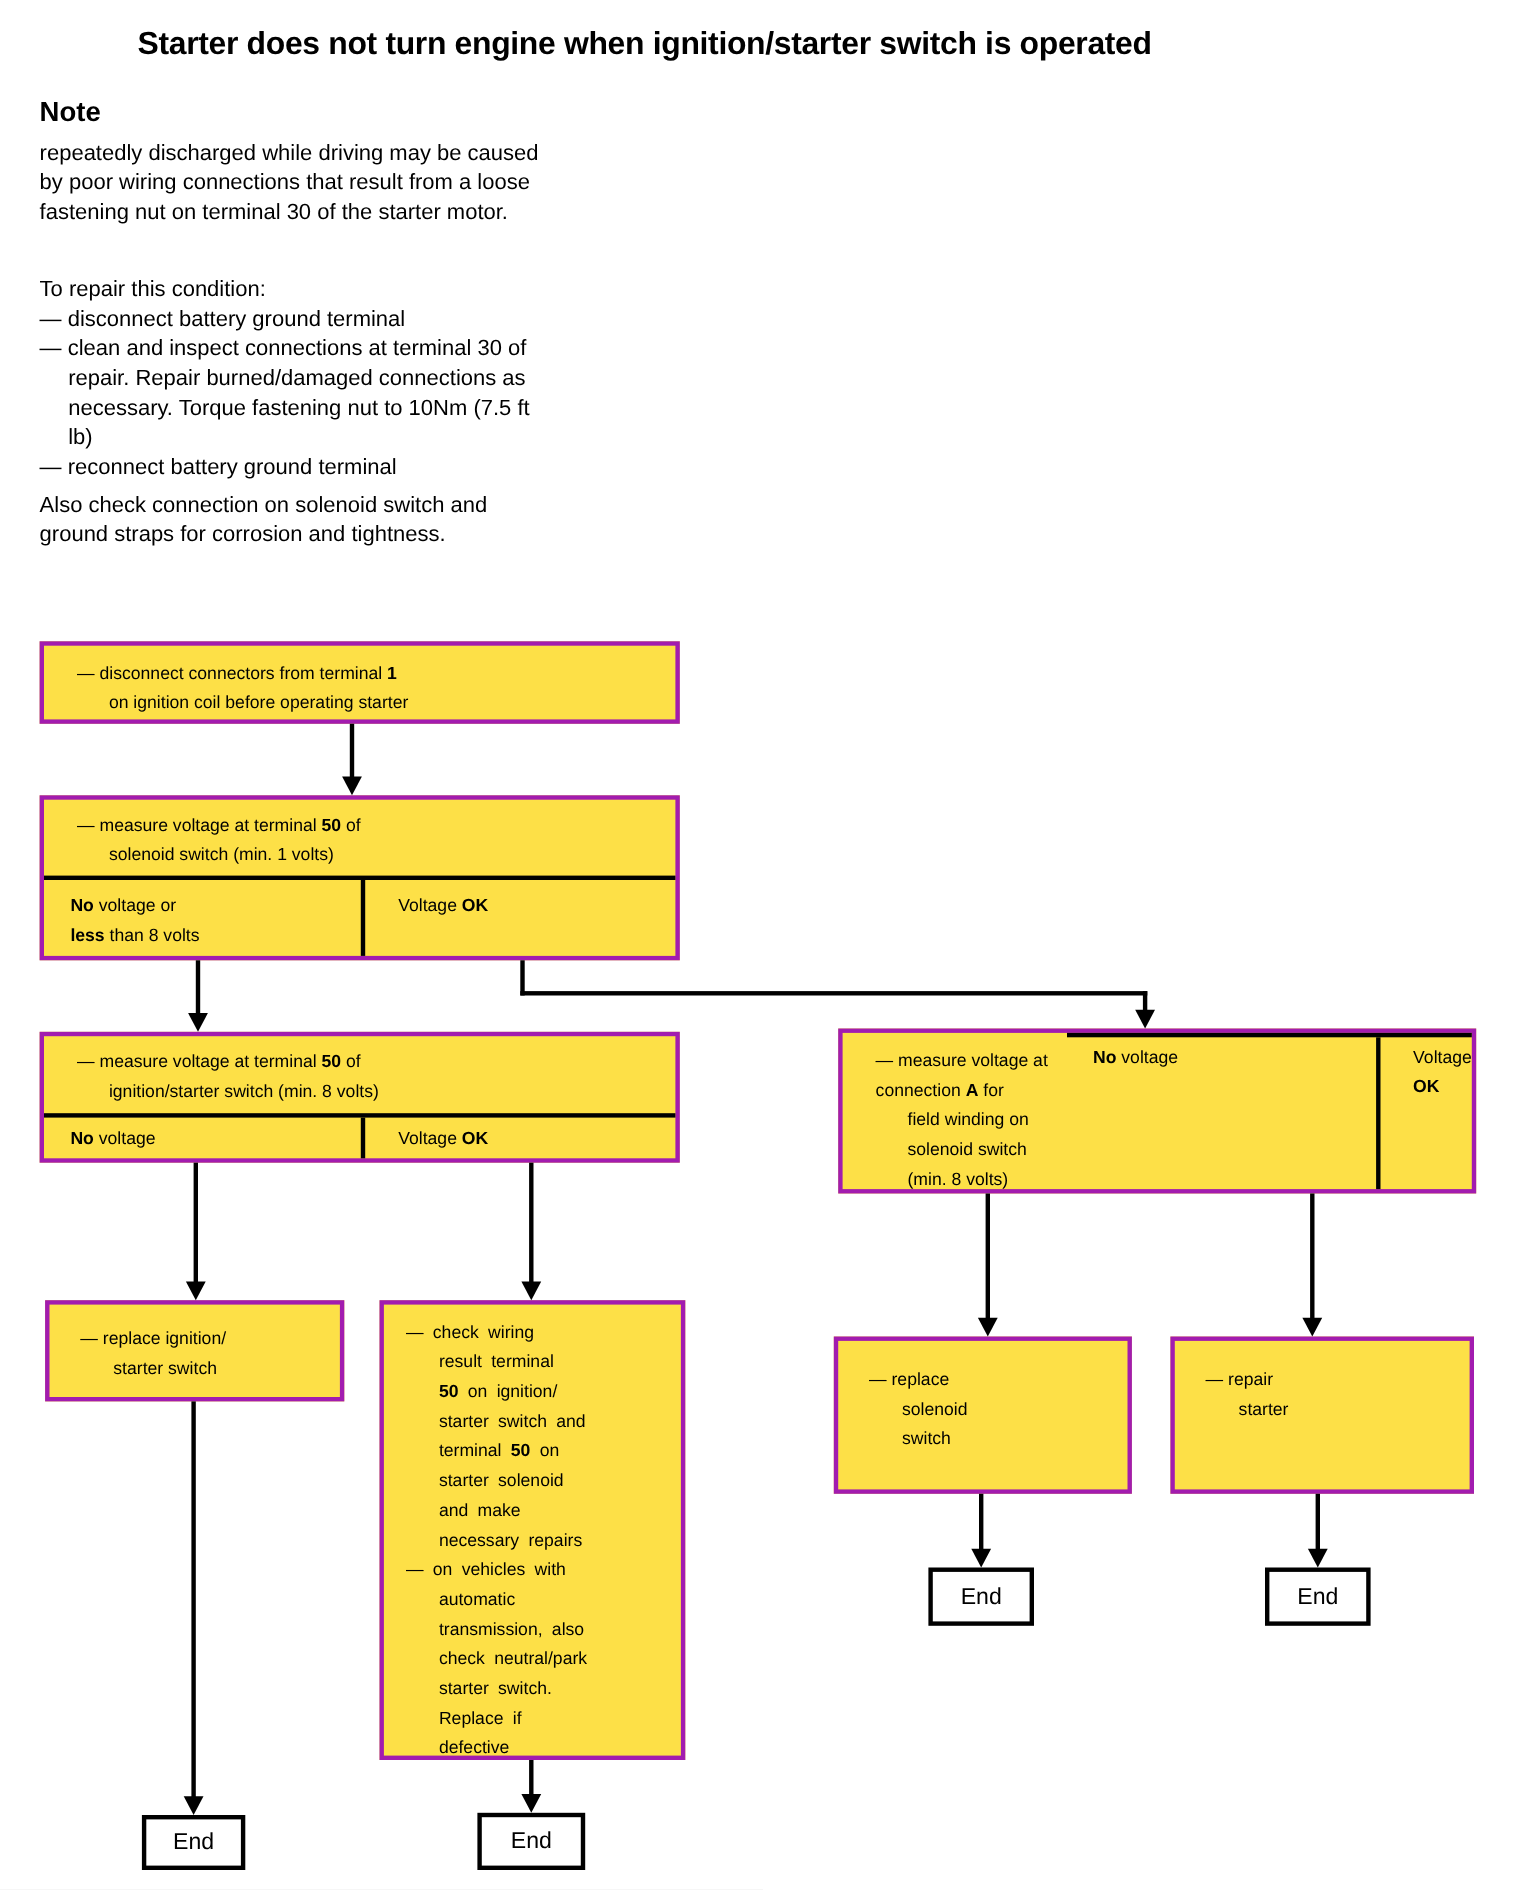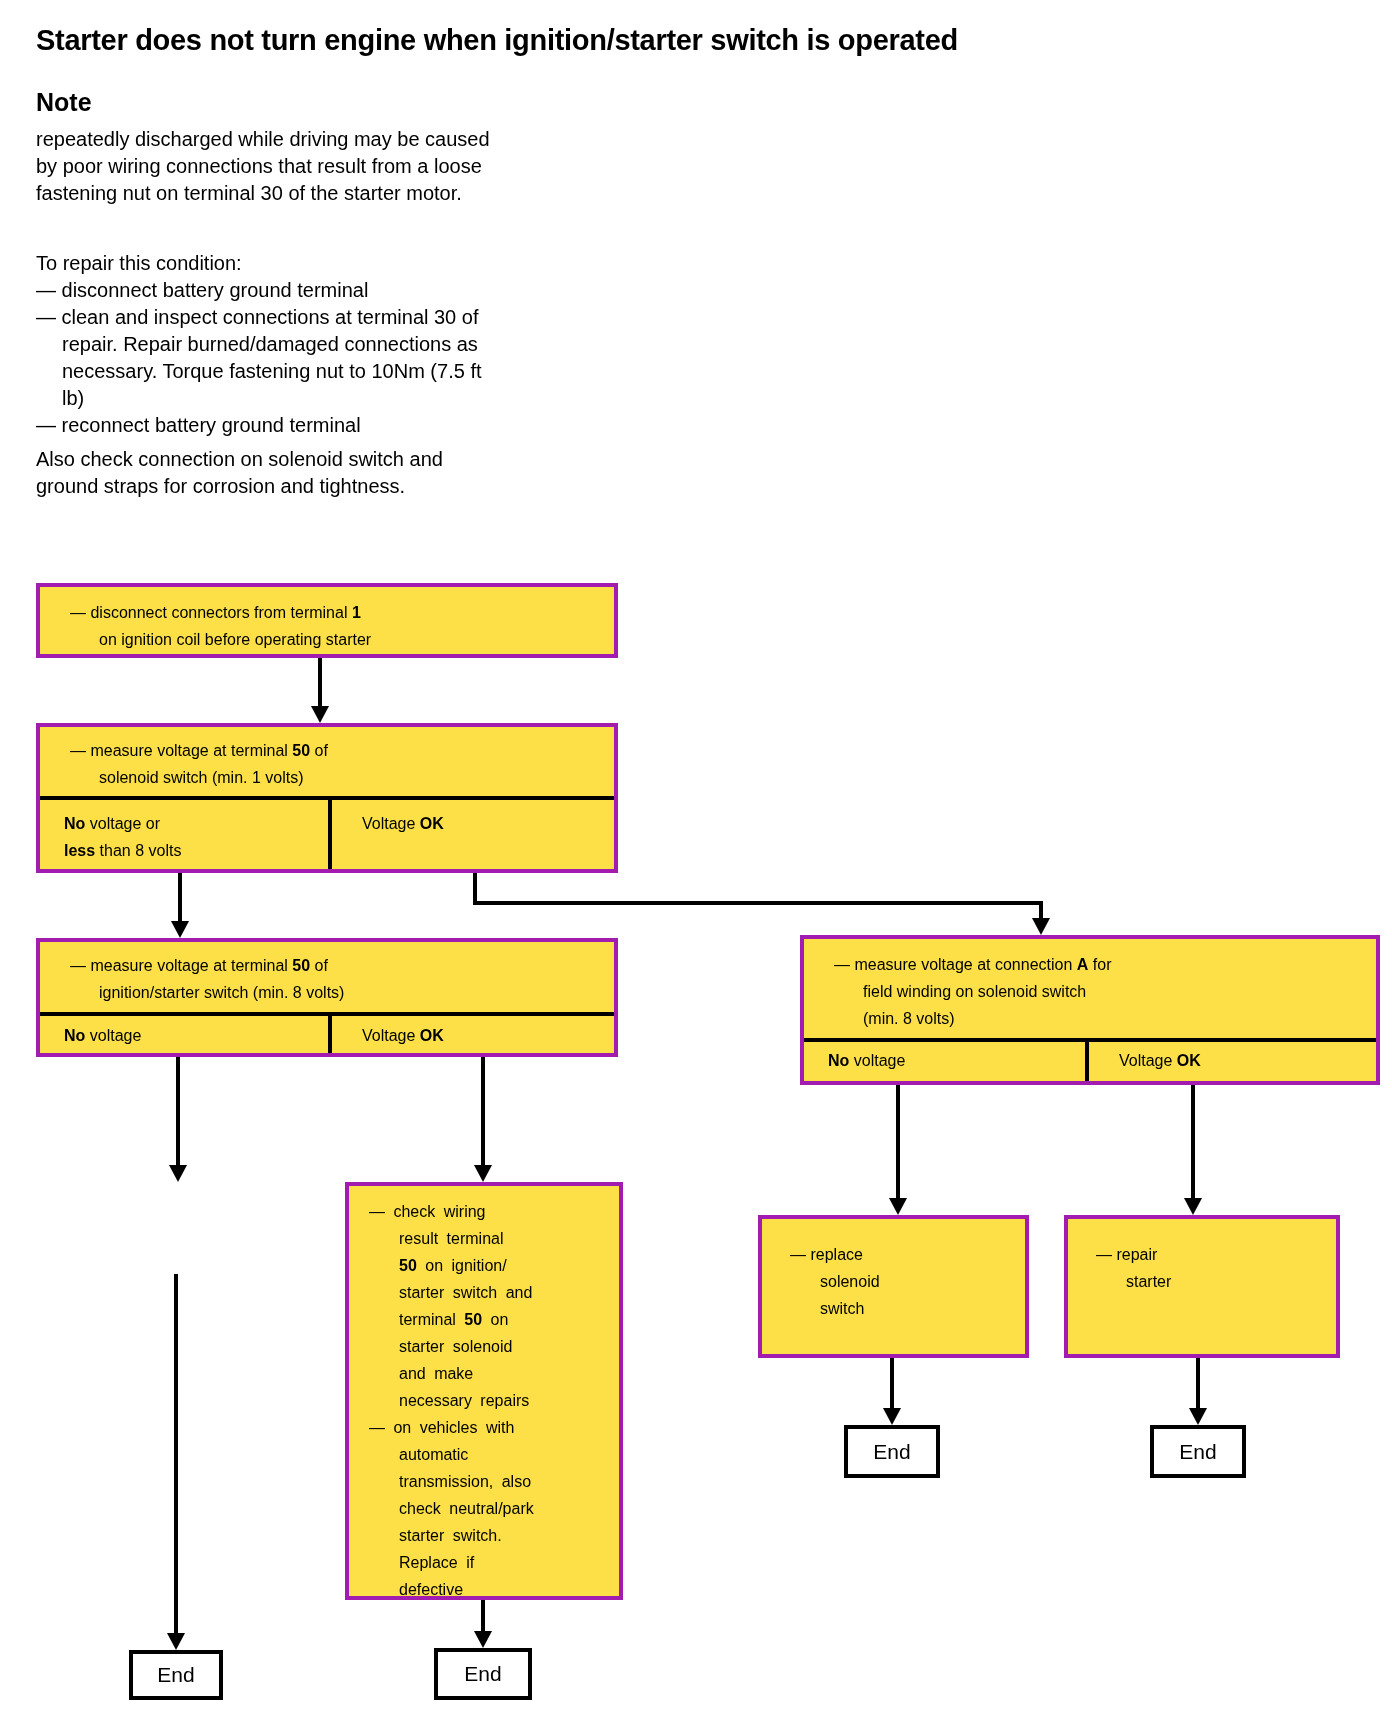--- a/index.html
+++ b/index.html
@@ -7,21 +7,21 @@
   .page{
     position:relative;
     width:1392px;height:1718px;
     background:#ffffff;
     color:#000;
     font-family:"Liberation Sans",sans-serif;
     overflow:hidden;
   }
   .abs{position:absolute;}
   .title{
-    font-size:29px;font-weight:bold;letter-spacing:-0.3px;margin:0;
+    font-size:29px;font-weight:bold;letter-spacing:-0.3px;margin:0;text-align:center;
   }
   .h2{font-size:25px;font-weight:bold;}
   .body-text{font-size:20px;line-height:27px;}
   .body-text .cont{padding-left:26px;}
   b{font-weight:bold;}
 
   
   .fbox{
     position:absolute;
     border:4px solid #a21caf;
@@ -114,36 +114,40 @@
     <div class="cells">
       <div class="cell cell-no" style="width:292px;padding-top:6px;">
         <div><b>No</b> voltage</div>
       </div>
       <div class="cell cell-ok" style="padding-top:6px;">
         <div>Voltage <b>OK</b></div>
       </div>
     </div>
   </div>
 
-  <div class="fbox" style="left:800px;top:935px;width:580px;height:150px;display:flex;flex-direction:column;">
+  <div class="fbox" style="left:762px;top:935px;width:580px;height:150px;display:flex;">
     <div class="fhead" style="height:99px;padding-top:12px;">
       <div class="lead">— measure voltage at connection <b>A</b> for</div>
       <div class="cont">field winding on solenoid switch</div>
       <div class="cont">(min. 8 volts)</div>
     </div>
     <div class="cells">
       <div class="cell cell-no" style="width:285px;padding-top:5px;">
         <div><b>No</b> voltage</div>
       </div>
       <div class="cell cell-ok" style="padding-top:5px;">
         <div>Voltage <b>OK</b></div>
       </div>
     </div>
   </div>
 
+  <div class="fbox leafbox" style="left:41px;top:1182px;width:272px;height:92px;">
+    <div class="lead">— replace ignition/</div>
+    <div class="cont">starter switch</div>
+  </div>
 
   <div class="fbox leafbox tallbox" style="left:345px;top:1182px;width:278px;height:418px;">
     <div class="lead">— check wiring</div>
     <div class="cont">result terminal</div>
     <div class="cont"><b>50</b> on ignition/</div>
     <div class="cont">starter switch and</div>
     <div class="cont">terminal <b>50</b> on</div>
     <div class="cont">starter solenoid</div>
     <div class="cont">and make</div>
     <div class="cont">necessary repairs</div>

